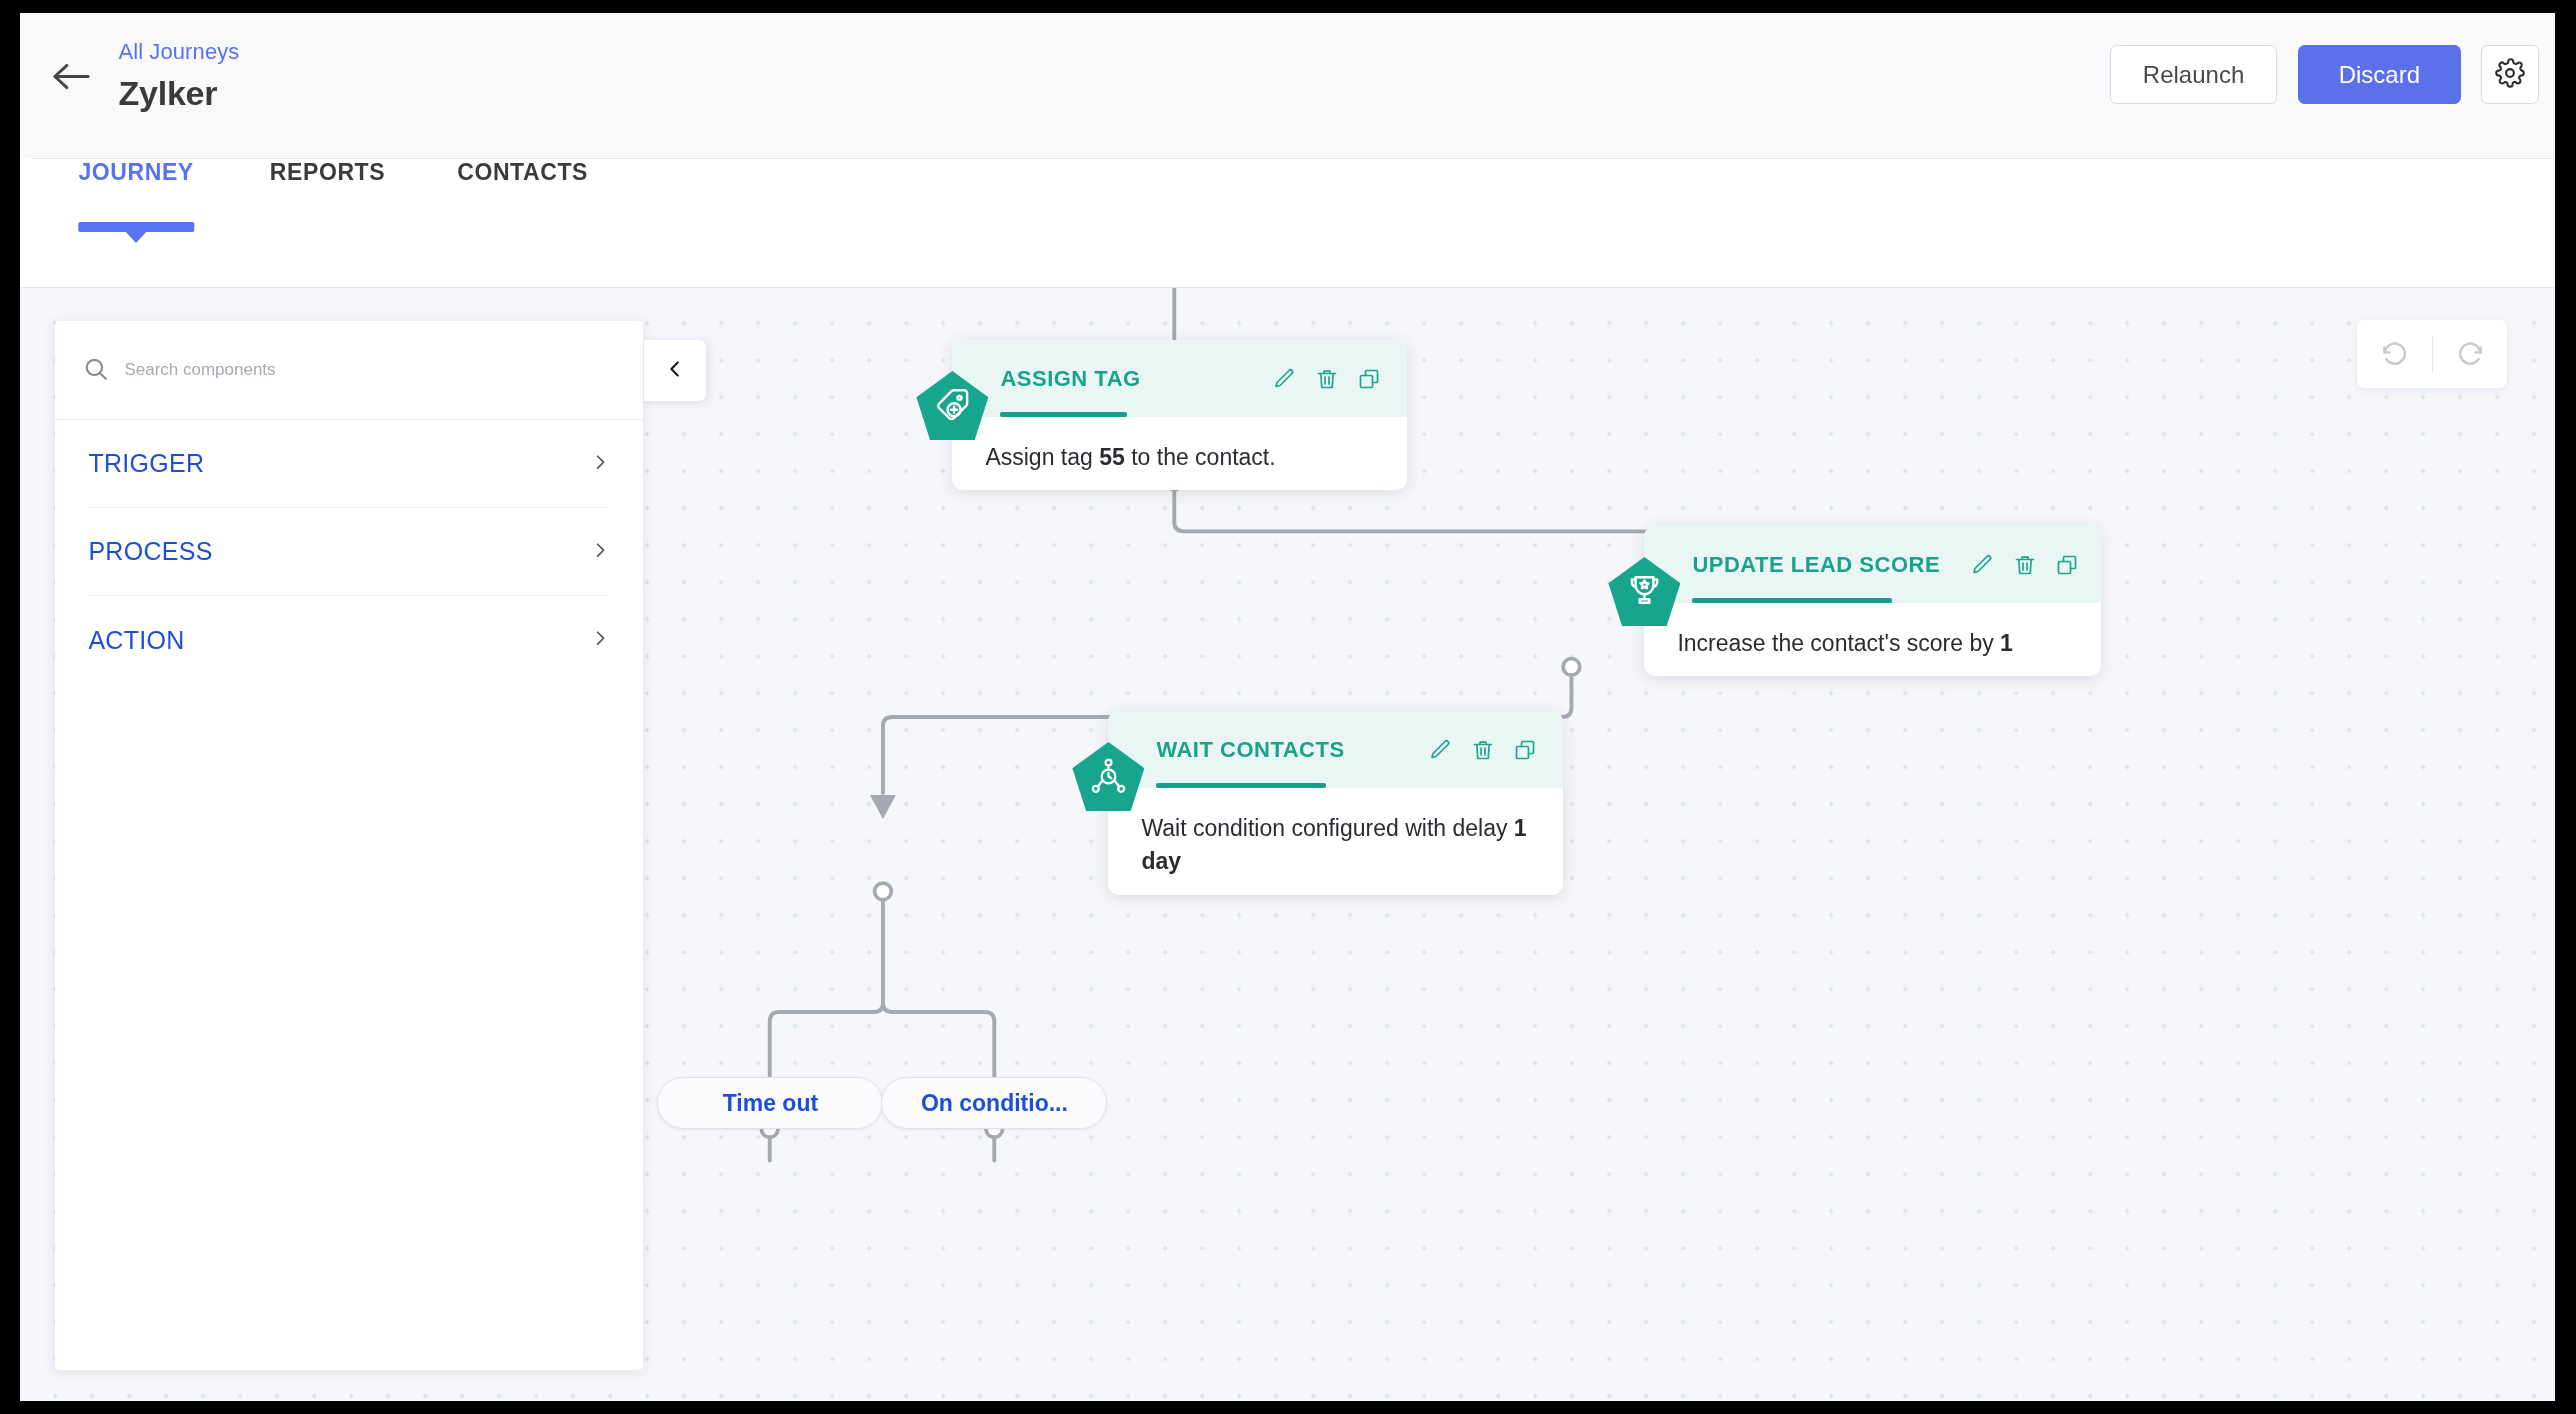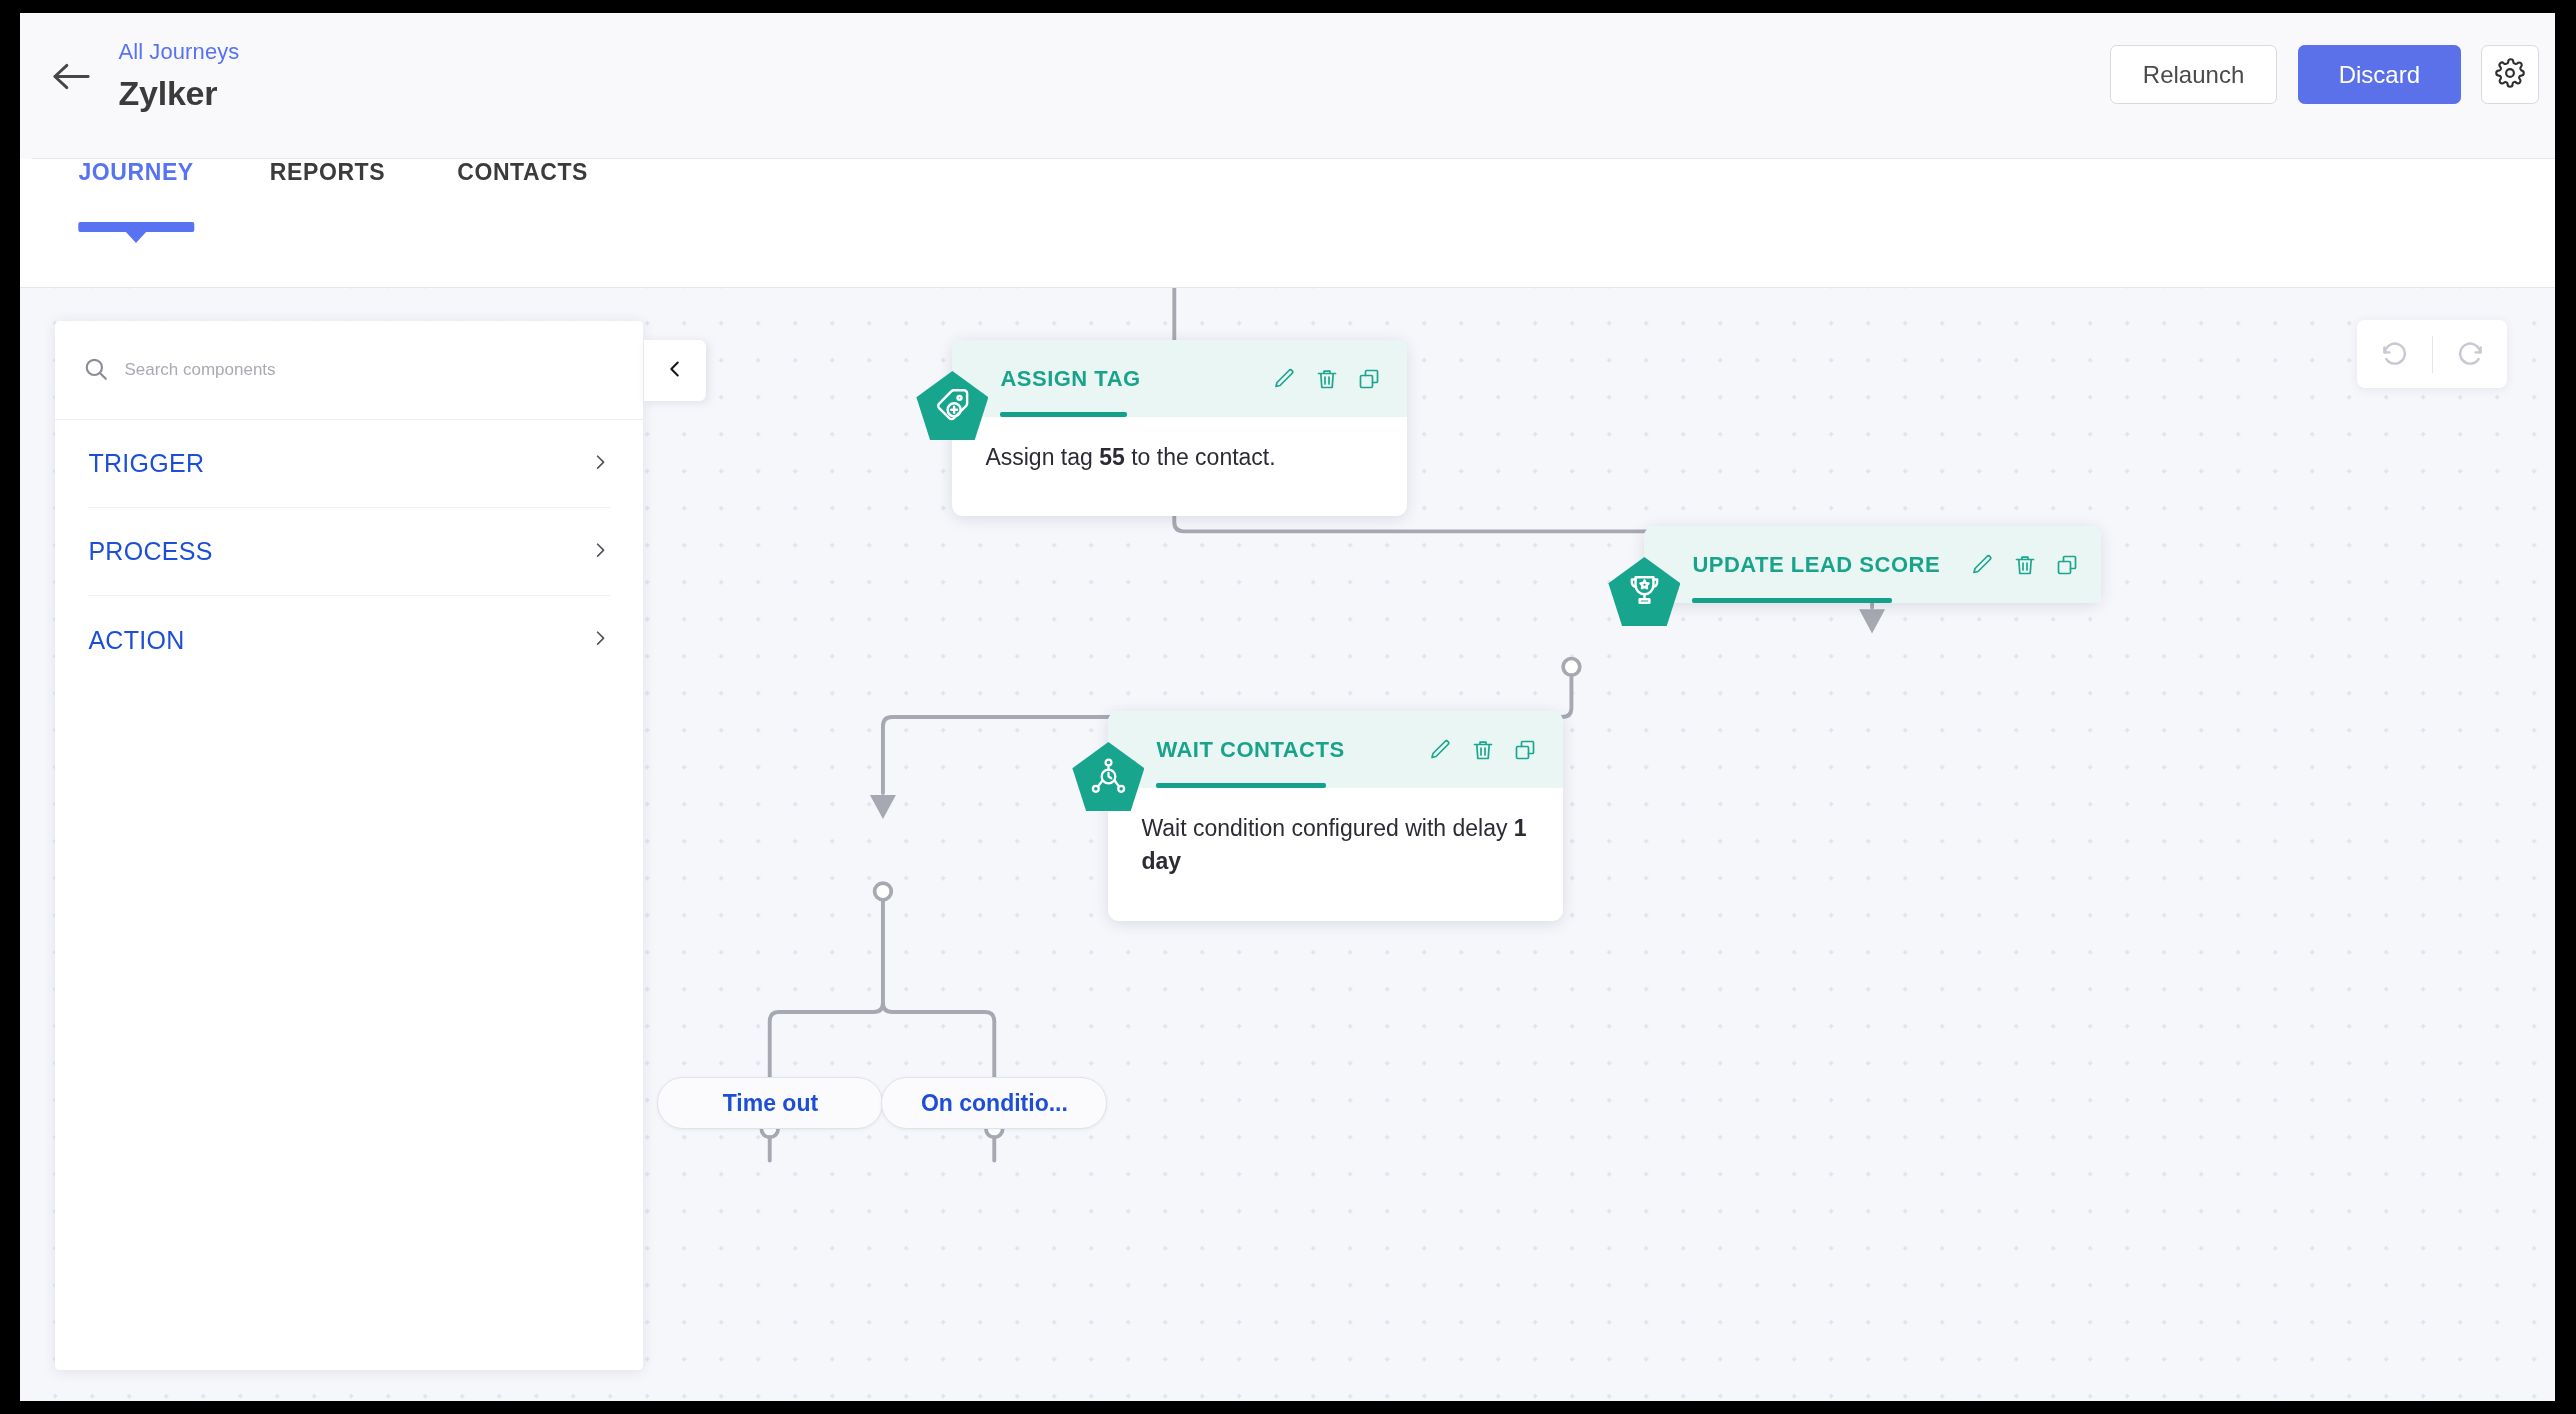--- a/index.html
+++ b/index.html
@@ -173,21 +173,21 @@
   .node-underline {
     position: absolute; bottom: 0; height: 4.6px;
     background: #14a08a; border-radius: 1.9px;
   }
   .node-tools {
     position: absolute; display: flex; align-items: center; gap: 18.6px;
   }
   .tool { cursor: pointer; display: flex; }
   .node-body {
     font-size: 23px; color: #2b2b33; line-height: 1.45;
-    padding: 24px 33px 42px 33px;
+    padding: 24px 33px 16px 33px;
   }
   .node-body b { font-weight: bold; }
   .pentagon {
     position: absolute;
     width: 72px; height: 69px;
     background: #17a58d;
     clip-path: polygon(50% 0%, 100% 38%, 81% 100%, 19% 100%, 0% 38%);
     display: flex; align-items: center; justify-content: center;
     z-index: 4;
   }
@@ -399,20 +399,23 @@
               </svg>
           </span>
           <span class="tool">
             <svg width="24" height="24" viewBox="0 0 24 24" fill="none" stroke="#1ba78f" stroke-width="1.7" stroke-linecap="round" stroke-linejoin="round">
                 <rect x="3.5" y="8.5" width="12" height="12" rx="1.3"></rect>
                 <path d="M8.5 8.5V4.5a1 1 0 0 1 1-1h10a1 1 0 0 1 1 1v10a1 1 0 0 1-1 1h-4"></path>
               </svg>
           </span>
         </span>
       </div>
+      <div class="node-body">
+        <span>Increase the contact's score by </span><b>1</b><span></span>
+      </div>
       <div class="pentagon" style="left:-36px; top:31px;">
         <svg width="39" height="39" viewBox="0 0 24 24" fill="none" stroke="#ffffff" stroke-width="1.5" stroke-linecap="round" stroke-linejoin="round">
           <path d="M6.5 3.2h11v5a5.5 5.5 0 0 1-11 0z"></path>
           <path d="M6.5 4.6H4.2v1.6a3.2 3.2 0 0 0 2.6 3.1M17.5 4.6h2.3v1.6a3.2 3.2 0 0 1-2.6 3.1"></path>
           <path d="M12 13.7v3.1M9 16.8h6v2.1H9z"></path>
           <path d="M12 5.2l.75 1.6 1.75.22-1.3 1.25.35 1.76L12 9.2l-1.55.83.35-1.76-1.3-1.25 1.75-.22z"></path>
         </svg>
       </div>
     </div>
 

